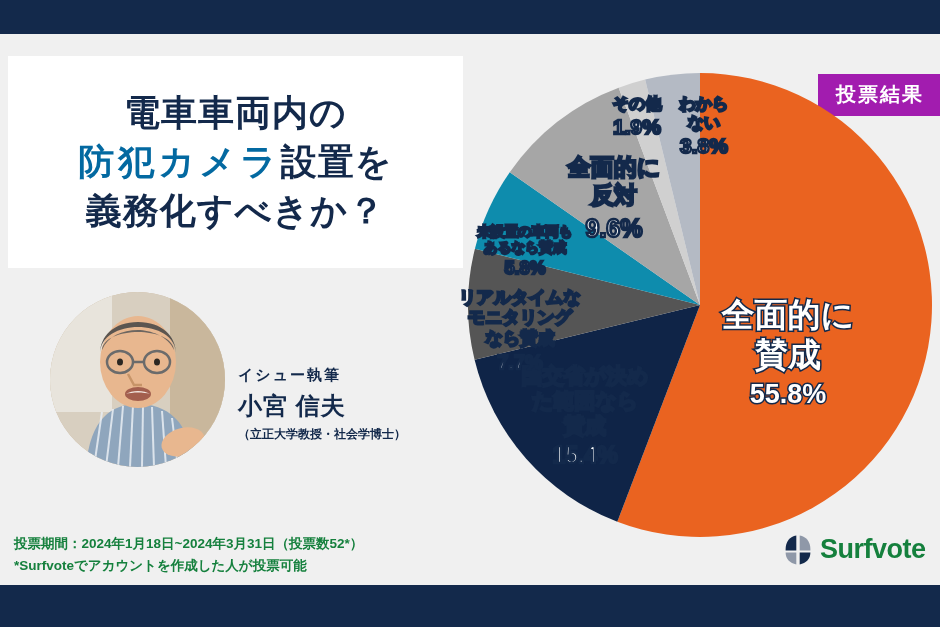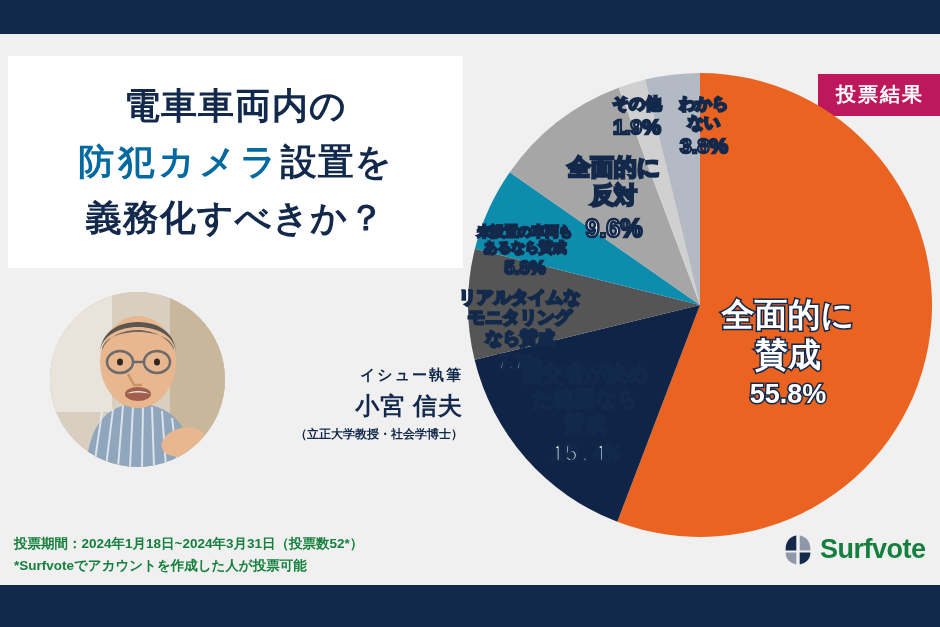--- a/index.html
+++ b/index.html
@@ -9,49 +9,49 @@
     font-family:"Liberation Sans","DejaVu Sans",sans-serif;
     overflow:hidden;position:relative;
   }
   .bar-top{position:absolute;left:0;top:0;width:940px;height:34px;background:#13294b;}
   .bar-bottom{position:absolute;left:0;bottom:0;width:940px;height:42px;background:#13294b;}
 
   
   .title-card{
     position:absolute;left:8px;top:56px;width:455px;height:212px;
     background:#ffffff;display:flex;flex-direction:column;
-    align-items:center;justify-content:center;gap:12px;
+    align-items:center;justify-content:center;gap:5px;
   }
   .title-line{
     font-size:36px;font-weight:bold;color:#13294b;letter-spacing:1px;
     line-height:1.22;white-space:nowrap;
   }
   .title-line .accent{color:#0369a1;}
   .title-line .sp{letter-spacing:4px;}
 
   .author-block{position:absolute;left:8px;top:288px;width:455px;height:200px;}
   .avatar{
     position:absolute;left:42px;top:4px;width:175px;height:175px;border-radius:50%;
     overflow:hidden;background:#cbb89e;
   }
   .avatar svg{display:block;}
   .author-text{
-    position:absolute;left:230px;top:78px;width:225px;text-align:right;color:#13294b;
+    position:absolute;left:230px;top:78px;width:225px;text-align:left;color:#13294b;
   }
   .author-role{font-size:15px;font-weight:bold;letter-spacing:2px;margin-bottom:5px;}
   .author-name{font-size:24px;font-weight:bold;letter-spacing:1px;margin-bottom:4px;white-space:nowrap;}
   .author-affil{font-size:12px;font-weight:bold;letter-spacing:0px;white-space:nowrap;}
 
   .footnotes{position:absolute;left:14px;top:533px;color:#15803d;}
   .footnote{font-size:13.5px;font-weight:bold;line-height:1.65;white-space:nowrap;}
 
   
   .badge{
     position:absolute;right:0px;top:74px;
-    background:#be185d;color:#ffffff;
+    background:#a21caf;color:#ffffff;
     font-size:20px;font-weight:bold;letter-spacing:2px;
     padding:7px 16px 8px 18px;
   }
 
   .chart-area{position:absolute;left:455px;top:40px;width:485px;height:545px;}
   .chart-svg{position:absolute;left:0;top:0;}
 
   .slice-label{position:absolute;text-align:center;color:#ffffff;font-weight:bold;}
   .slice-label .nm{display:block;line-height:1.2;}
   .slice-label .pc{display:block;line-height:1.25;}
@@ -59,21 +59,21 @@
     paint-order:stroke fill;
     -webkit-text-stroke:3px #13294b;
   }
   .outline-in{ -webkit-text-stroke:2.5px #13294b; }
 
   
   #lbl-full-agree{left:243px;top:255px;width:180px;}
   #lbl-full-agree .nm{font-size:33px;}
   #lbl-full-agree .pc{font-size:27px;margin-top:4px;}
 
-  #lbl-mlit{left:50px;top:323px;width:160px;font-family:Liberation Mono, monospace;}
+  #lbl-mlit{left:50px;top:323px;width:160px;}
   #lbl-mlit .nm{font-size:21px;}
   #lbl-mlit .pc{font-size:23px;margin-top:2px;}
 
   #lbl-realtime{left:-10px;top:248px;width:150px;}
   #lbl-realtime .nm{font-size:17px;}
   #lbl-realtime .pc{font-size:20px;margin-top:1px;}
 
   #lbl-partial{left:0px;top:184px;width:140px;}
   #lbl-partial .nm{font-size:13.5px;}
   #lbl-partial .pc{font-size:18px;margin-top:1px;}

